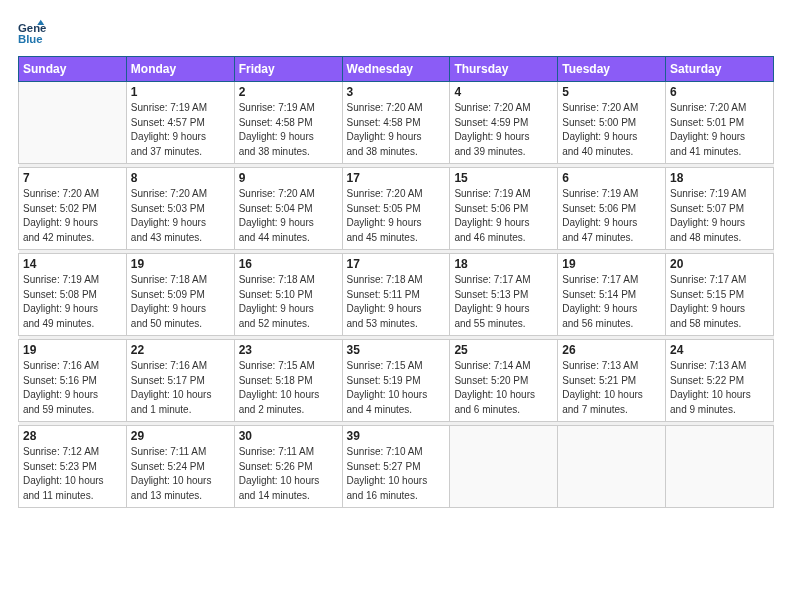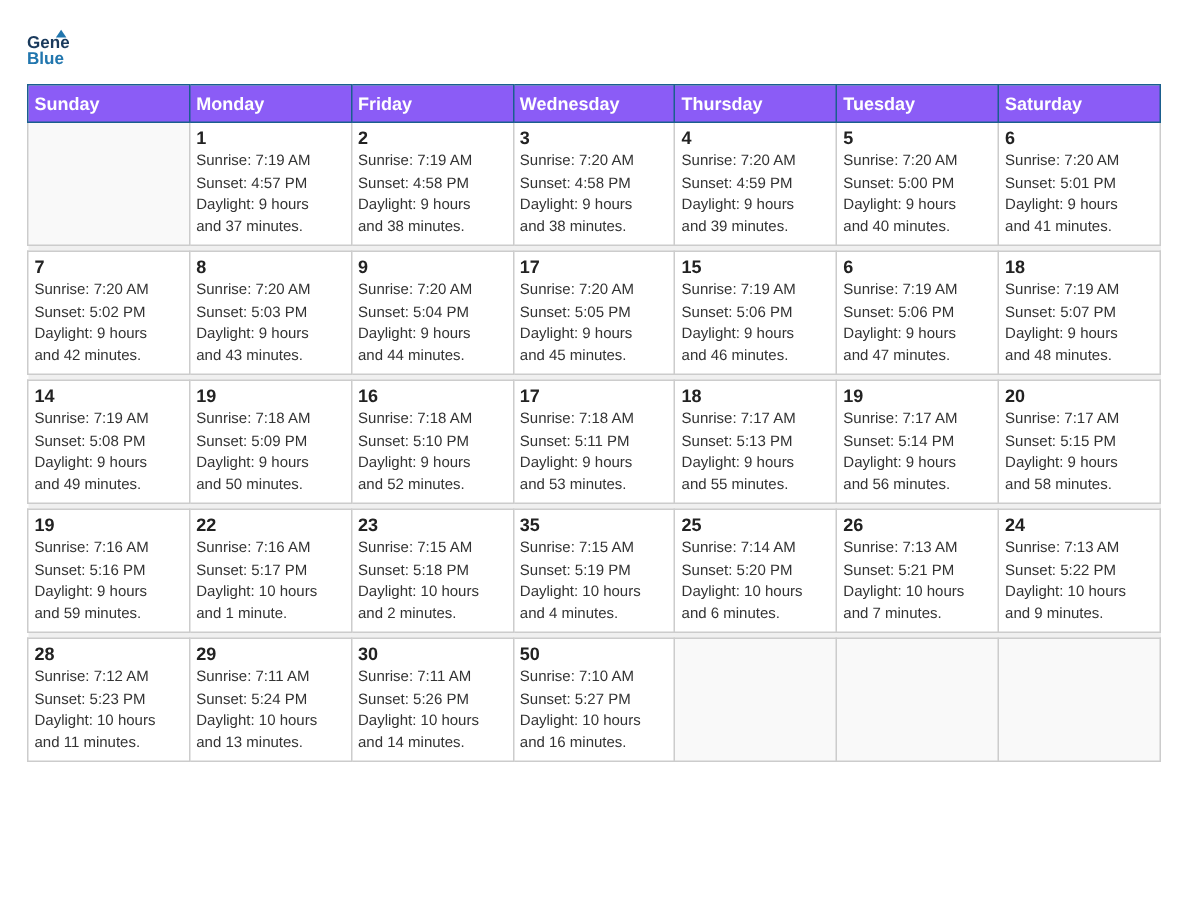--- a/index.html
+++ b/index.html
@@ -349,21 +349,21 @@
 and 13 minutes.</div>
           </td>
           <td class="cal-cell">
             <span class="day-num">30</span>
             <div class="cell-info" style="white-space: pre-line;">Sunrise: 7:11 AM
 Sunset: 5:26 PM
 Daylight: 10 hours
 and 14 minutes.</div>
           </td>
           <td class="cal-cell">
-            <span class="day-num">50</span>
+            <span class="day-num">39</span>
             <div class="cell-info" style="white-space: pre-line;">Sunrise: 7:10 AM
 Sunset: 5:27 PM
 Daylight: 10 hours
 and 16 minutes.</div>
           </td>
           <td class="cal-cell empty"></td>
           <td class="cal-cell empty"></td>
           <td class="cal-cell empty"></td>
         </tr>
       </tbody>

